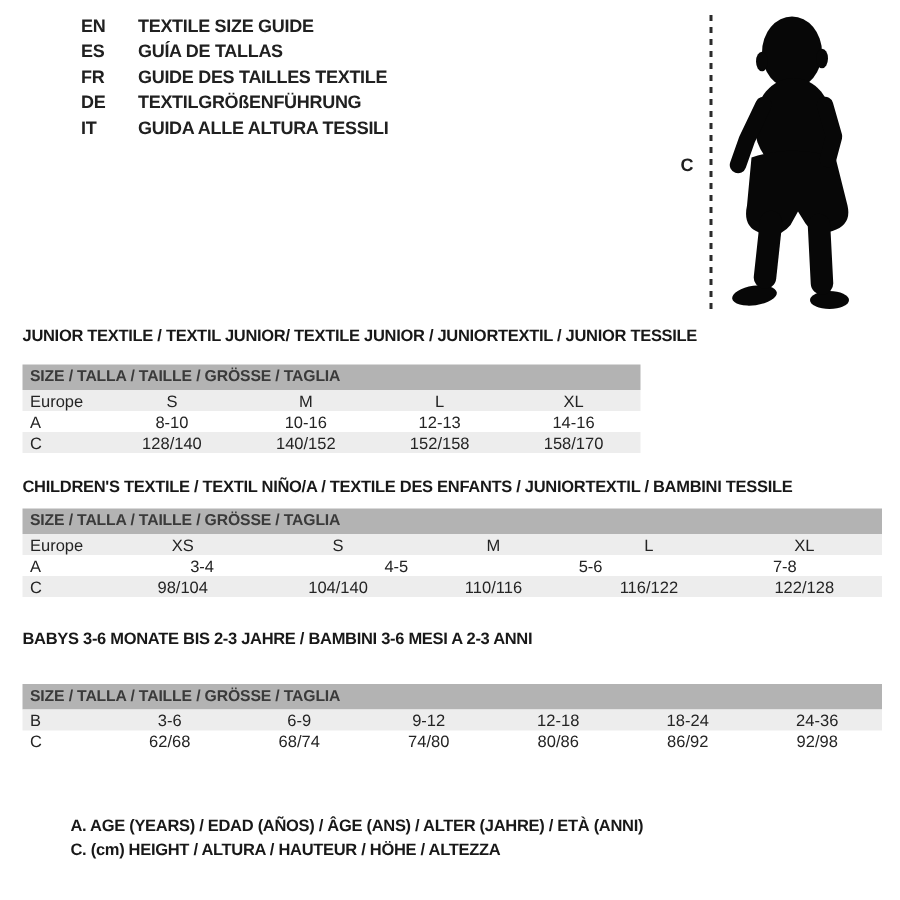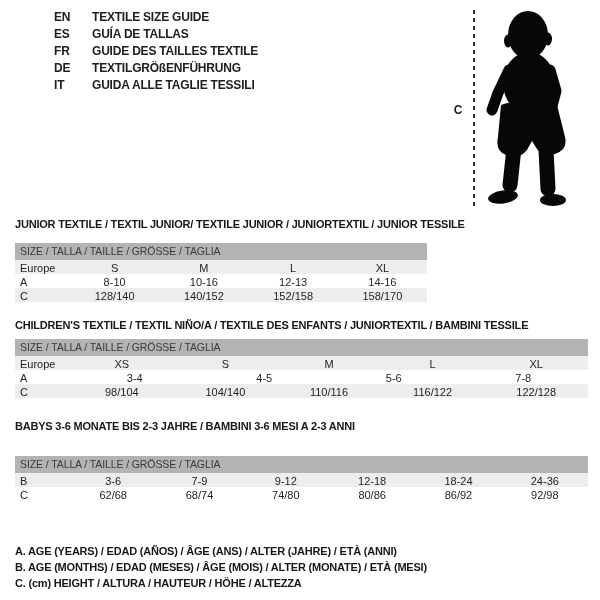--- a/index.html
+++ b/index.html
@@ -19,30 +19,30 @@
     background: repeating-linear-gradient(to bottom, #2b2b2b 0 4px, transparent 4px 8px); }
   .measure-label { position: absolute; left: 448px; top: 103px; width: 20px; text-align: center;
     font-size: 12px; font-weight: 700; }
   .baby-svg { position: absolute; left: 484px; top: 10px; }
 
   
   .tbl-title { position: absolute; left: 15px; font-size: 11px; font-weight: 700;
     letter-spacing: -0.2px; line-height: 16px; white-space: nowrap; color: #181818; text-align: center; }
   .tbl { position: absolute; left: 15px; font-size: 11px; }
   .tbl-bar { height: 17px; line-height: 17px; background: #b3b3b3; color: #3a3a3a;
-    font-size: 10.5px; font-weight: 400; padding-left: 5px; letter-spacing: -0.1px; }
+    font-size: 10.5px; font-weight: 700; padding-left: 5px; letter-spacing: -0.1px; }
   .trow { display: flex; height: 14px; line-height: 16px; color: #242424; }
   .trow:nth-child(even) { background: #ededed; }
   .tlabel { flex: 0 0 55px; padding-left: 5px; }
   .tcell { flex: 1 1 0; text-align: center; }
 
   
   .notes { position: absolute; left: 15px; top: 543px; }
   .note-line { font-size: 11px; font-weight: 700; line-height: 16px; letter-spacing: -0.2px;
-    white-space: nowrap; color: #181818; }
+    white-space: nowrap; color: #181818; margin-left: 32px; }
 
   .w-junior { width: 412px; }
   .w-full { width: 573px; }
 </style>
 </head>
 <body>
 
 <div class="canvas">
 
   <div class="lang-block">
@@ -57,21 +57,21 @@
     <div class="lang-row">
       <span class="lang-code">FR</span>
       <span class="lang-title">GUIDE DES TAILLES TEXTILE</span>
     </div>
     <div class="lang-row">
       <span class="lang-code">DE</span>
       <span class="lang-title">TEXTILGRÖßENFÜHRUNG</span>
     </div>
     <div class="lang-row">
       <span class="lang-code">IT</span>
-      <span class="lang-title">GUIDA ALLE TAGLIE TESSILI</span>
+      <span class="lang-title">GUIDA ALLE ALTURA TESSILI</span>
     </div>
   </div>
 
   <div class="measure-line"></div>
   <div class="measure-label">C</div>
   <svg class="baby-svg" width="90" height="198" viewBox="0 0 90 198" aria-hidden="true">
     <g fill="#070707" stroke="none">
       <ellipse cx="44" cy="25" rx="20" ry="24"></ellipse>
       <ellipse cx="24" cy="31" rx="4" ry="6.5"></ellipse>
       <ellipse cx="64" cy="29" rx="4" ry="6.5"></ellipse>
@@ -143,36 +143,35 @@
   </div>
 
   <div class="tbl-title" style="top:418px">
     <div>BABYS 3-6 MONATE BIS 2-3 JAHRE / BAMBINI 3-6 MESI A 2-3 ANNI</div>
   </div>
   <div class="tbl w-full" style="top:456px">
     <div class="tbl-bar">SIZE / TALLA / TAILLE / GRÖSSE / TAGLIA</div>
     <div class="trow">
       <span class="tlabel">B</span>
       <span class="tcell">3-6</span>
-      <span class="tcell">7-9</span>
+      <span class="tcell">6-9</span>
       <span class="tcell">9-12</span>
       <span class="tcell">12-18</span>
       <span class="tcell">18-24</span>
       <span class="tcell">24-36</span>
     </div>
     <div class="trow">
       <span class="tlabel">C</span>
       <span class="tcell">62/68</span>
       <span class="tcell">68/74</span>
       <span class="tcell">74/80</span>
       <span class="tcell">80/86</span>
       <span class="tcell">86/92</span>
       <span class="tcell">92/98</span>
     </div>
   </div>
 
   <div class="notes">
     <div class="note-line">A. AGE (YEARS) / EDAD (AÑOS) / ÂGE (ANS) / ALTER (JAHRE) / ETÀ (ANNI)</div>
-    <div class="note-line">B. AGE (MONTHS) / EDAD (MESES) / ÂGE (MOIS) / ALTER (MONATE) / ETÀ (MESI)</div>
     <div class="note-line">C. (cm) HEIGHT / ALTURA / HAUTEUR / HÖHE / ALTEZZA</div>
   </div>
 
 </div>
 
 </body></html>

